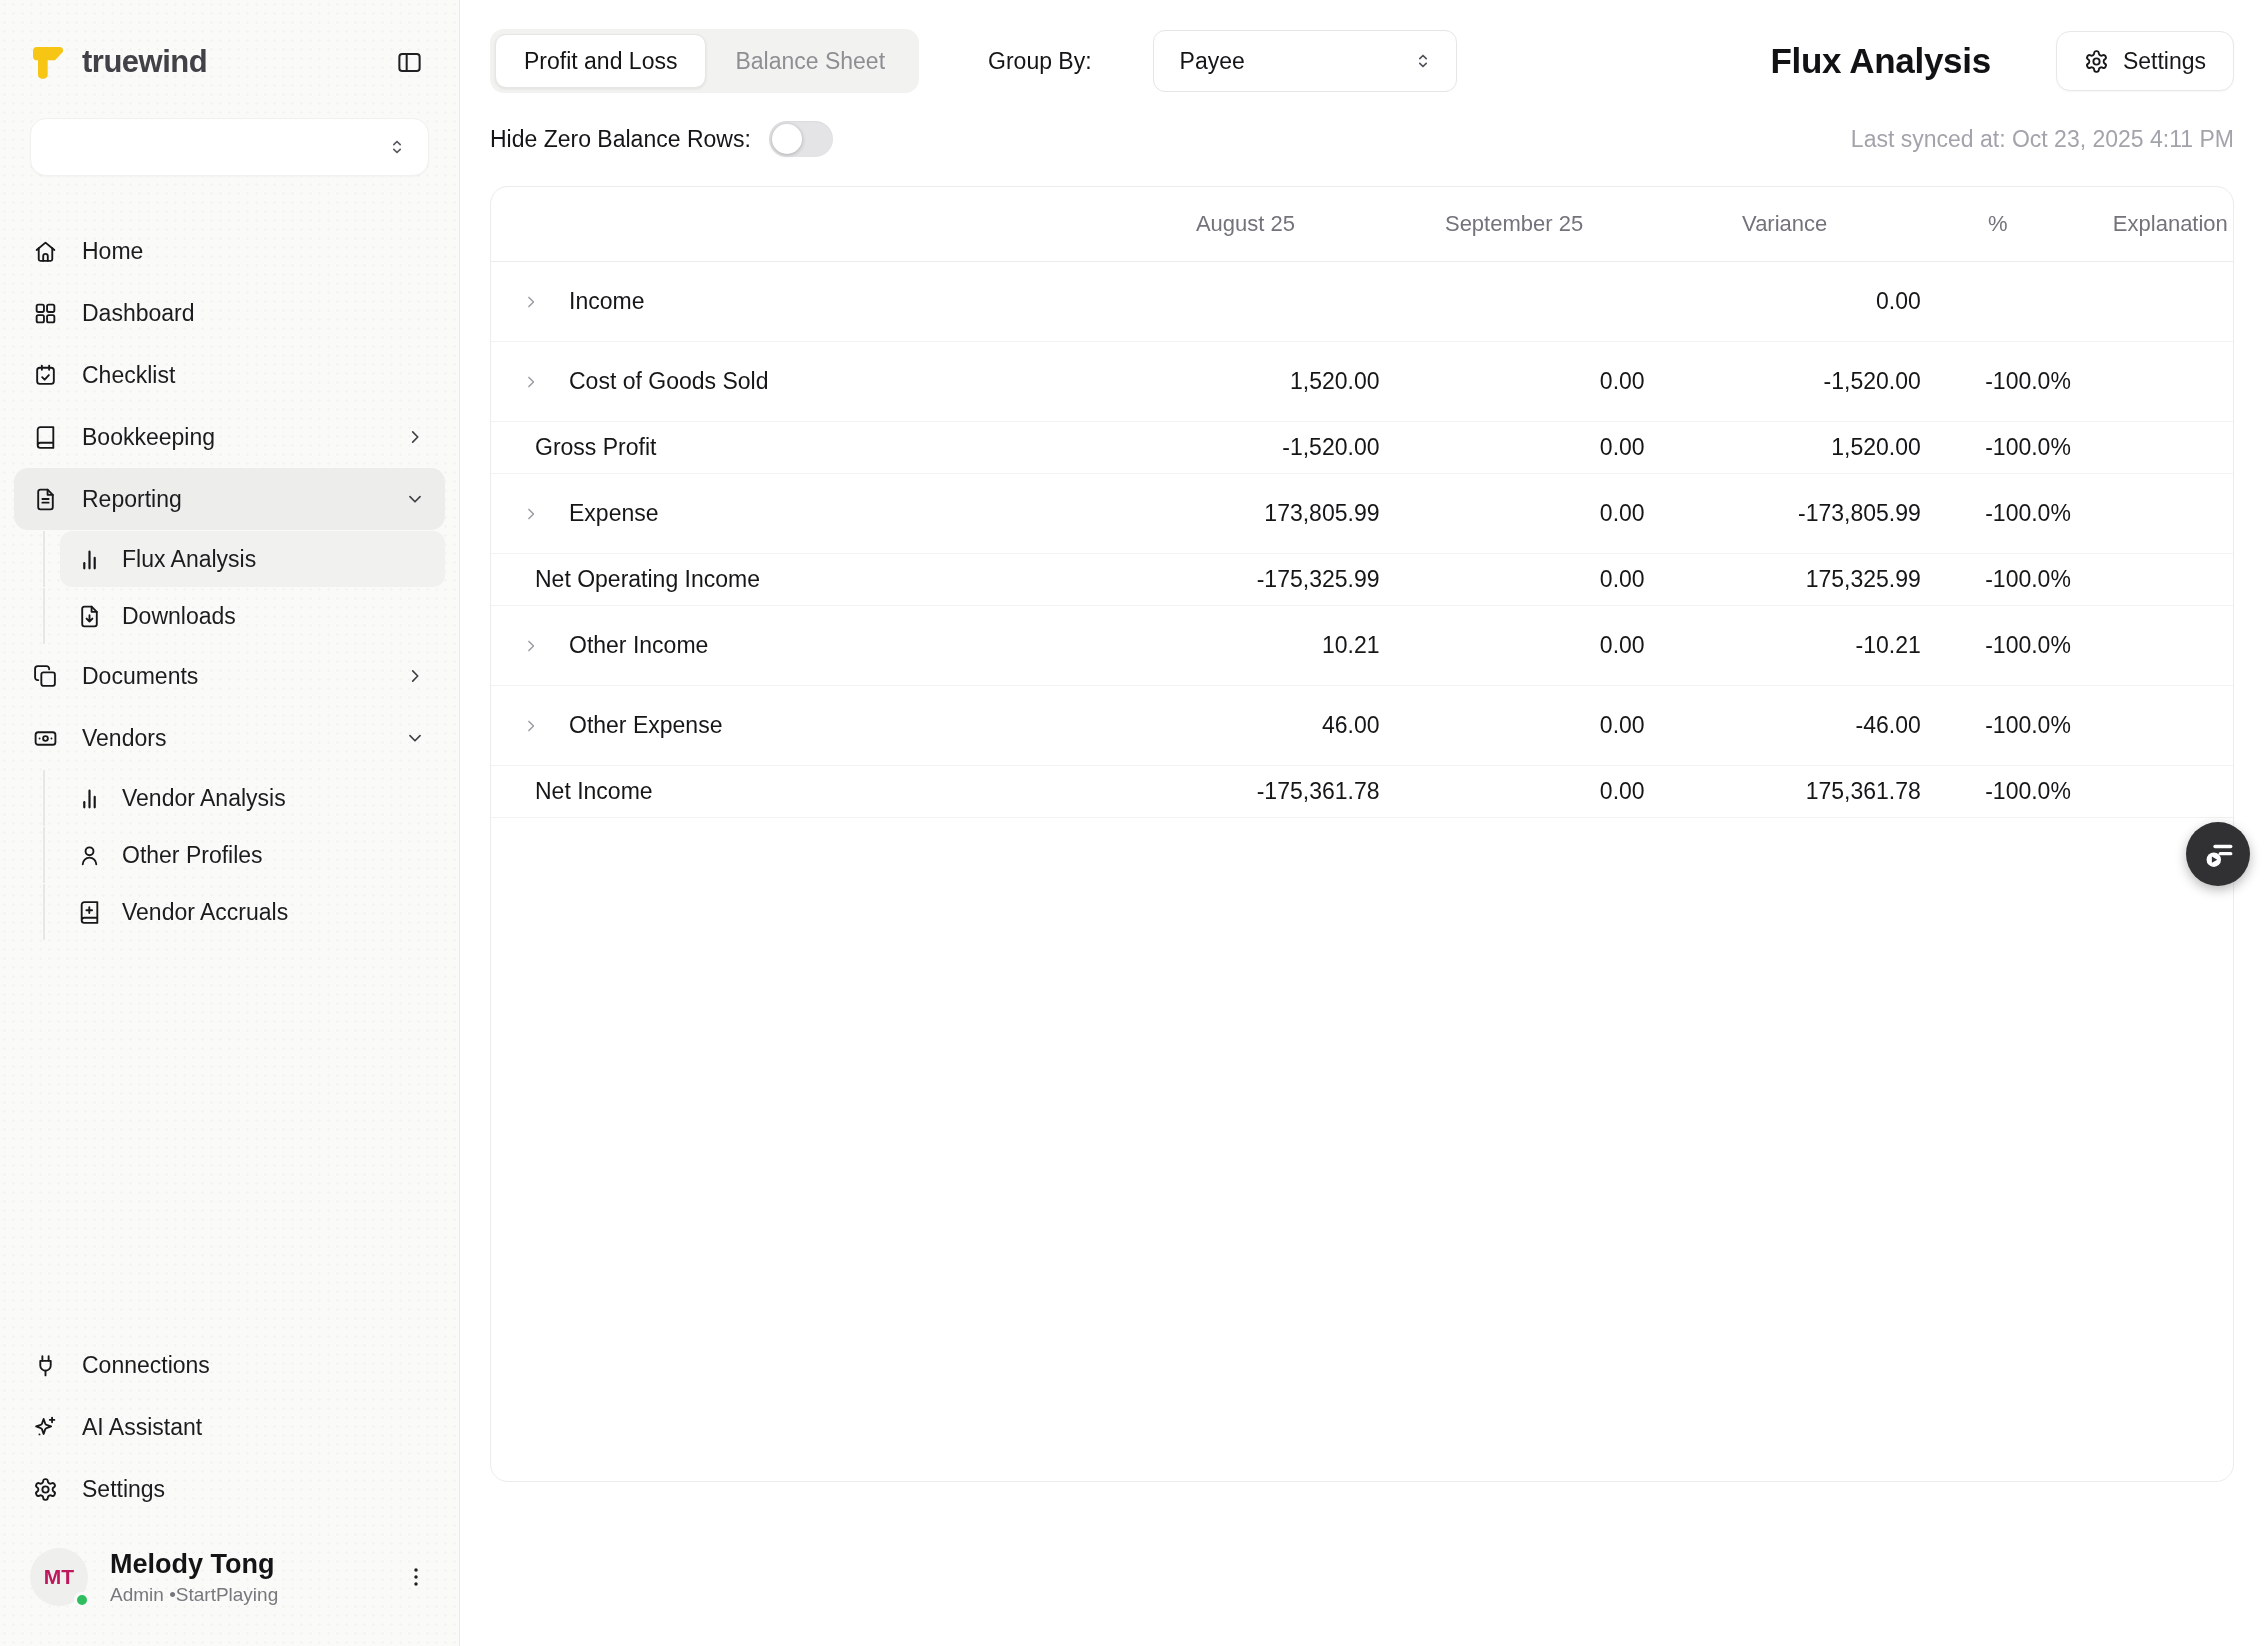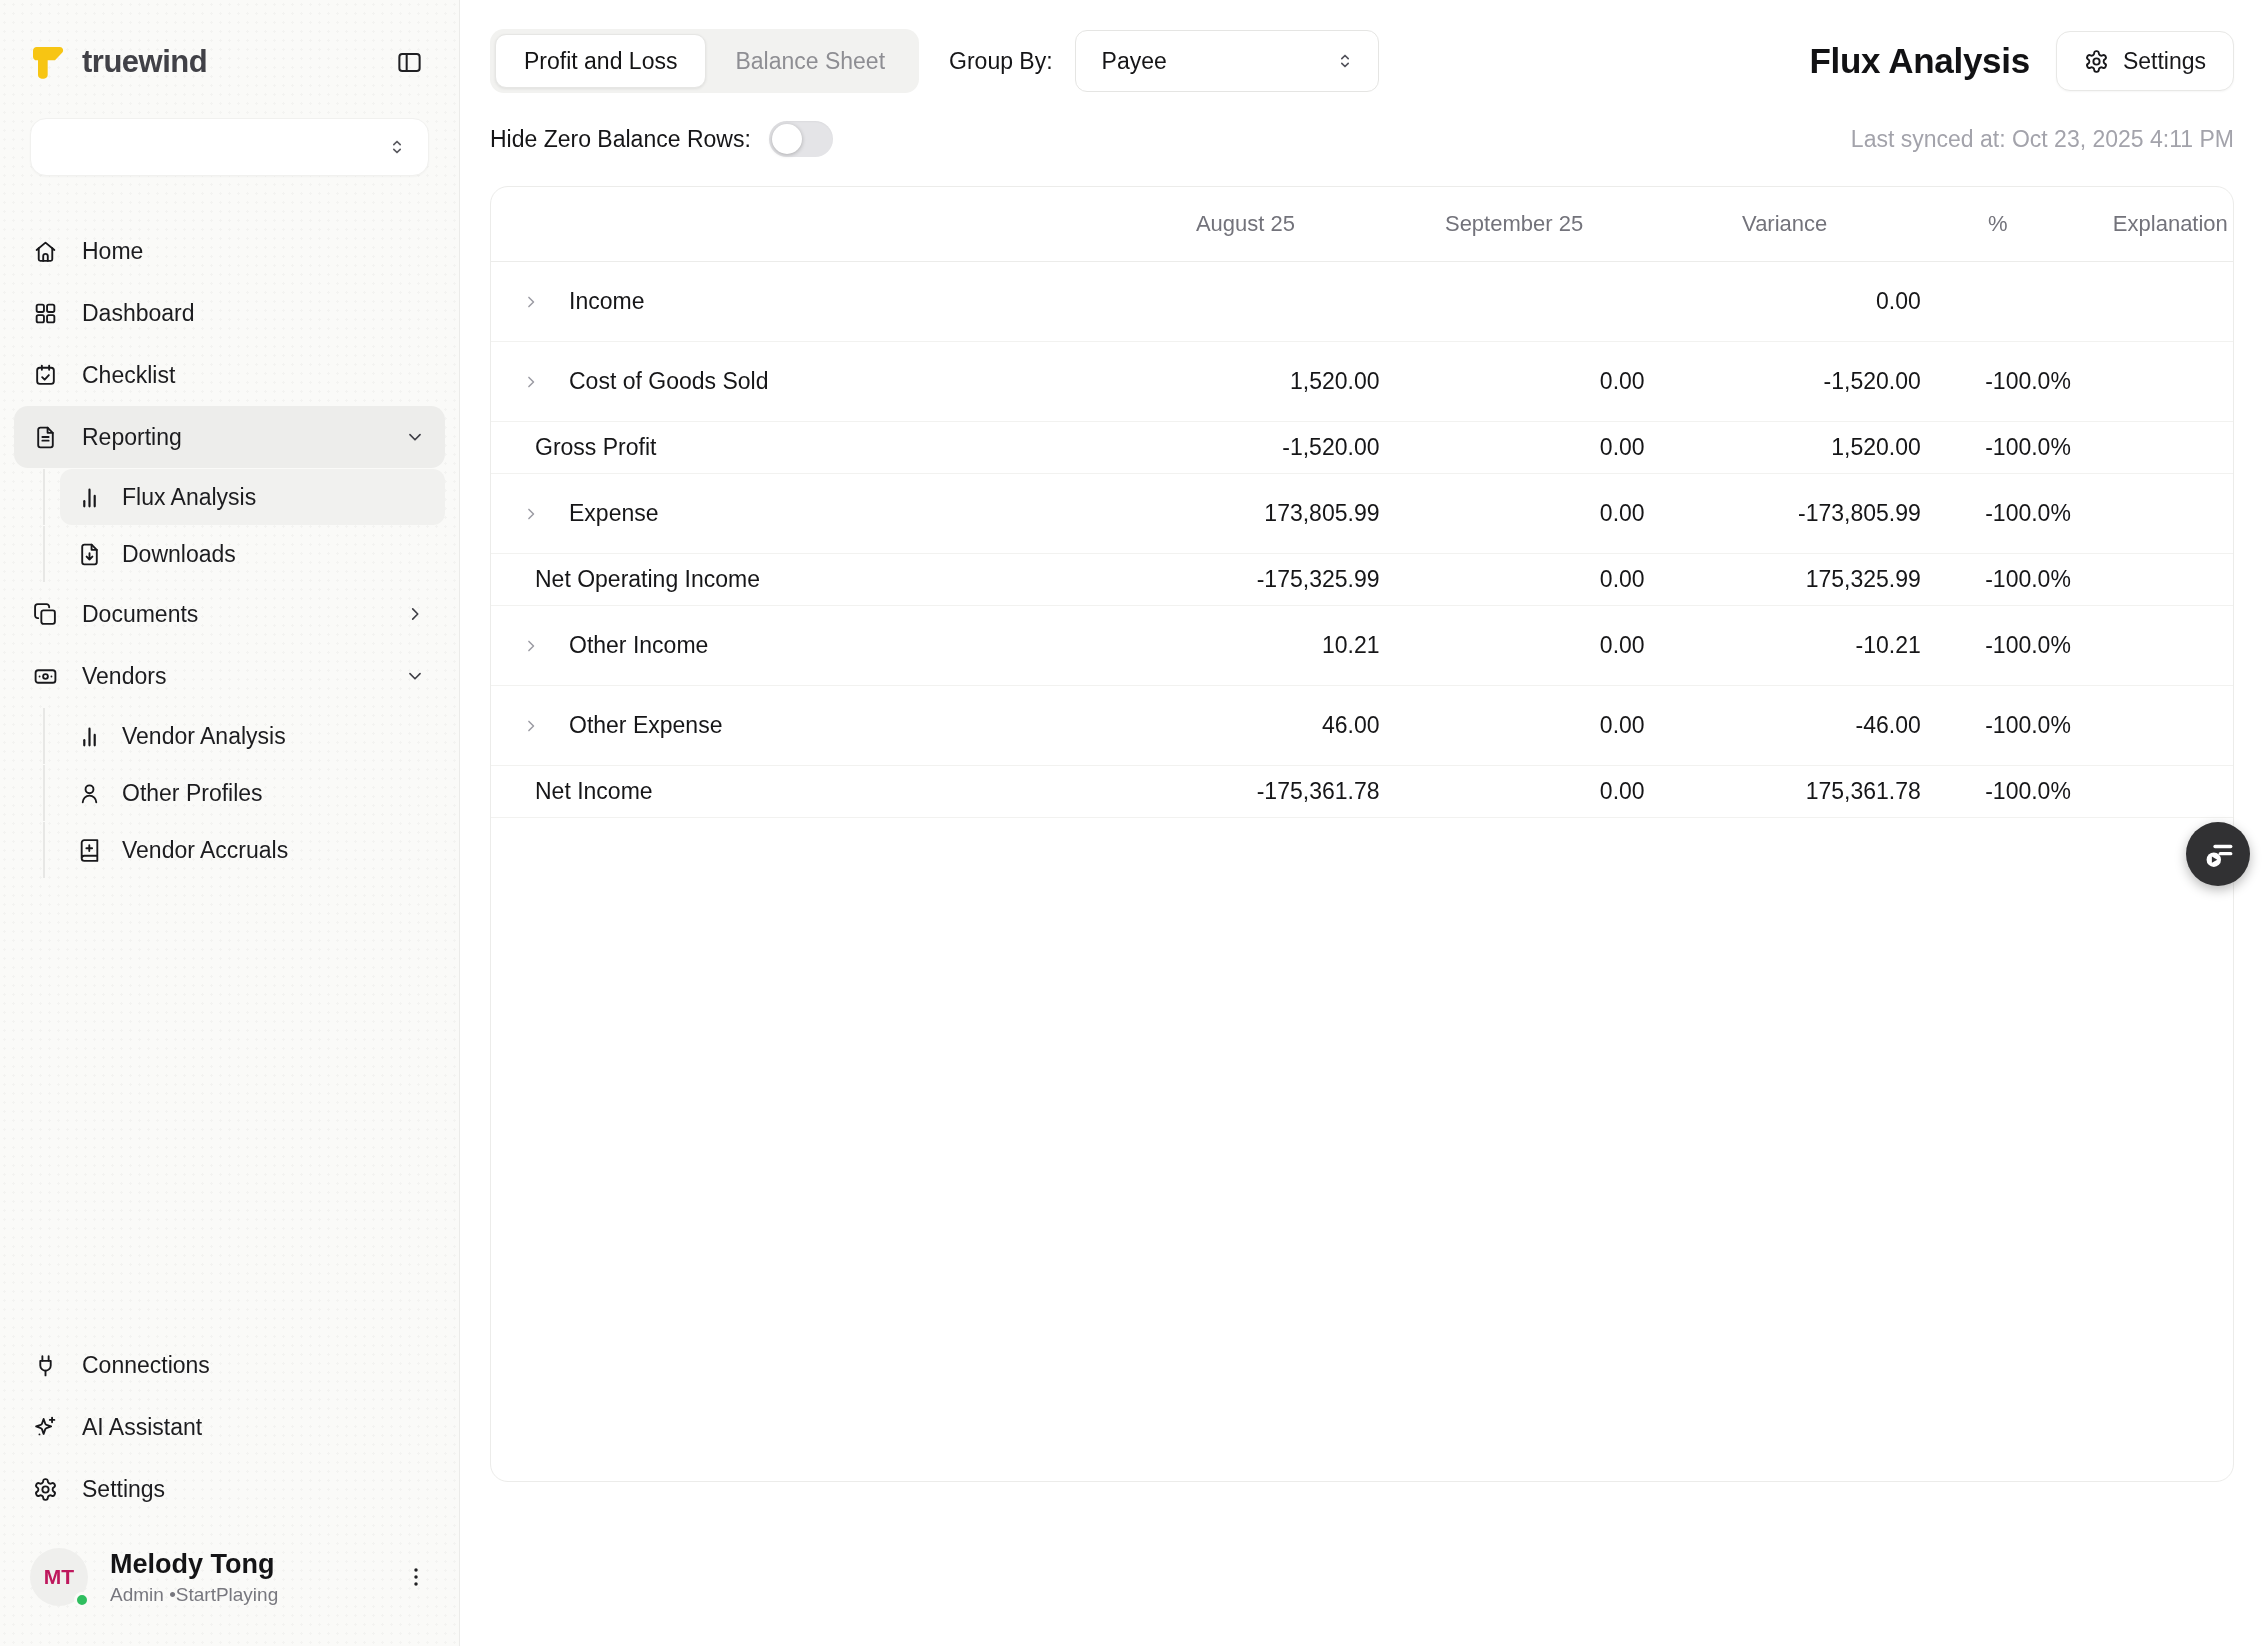--- a/index.html
+++ b/index.html
@@ -56,21 +56,21 @@
     position: absolute; right: -2px; bottom: -2px; width: 16px; height: 16px; border-radius: 50%;
     background: var(--status-green, #2FBE5F); border: 3px solid #FAFAF8;
   }
   .user-name { font-size: 27px; font-weight: 700; color: #141416; }
   .user-meta { font-size: 19px; color: #77777E; margin-top: 4px; }
   .kebab { margin-left: auto; width: 26px; height: 26px; color: #202023; cursor: pointer; }
 
   
   .main { flex: 1; position: relative; background: #fff; padding: 29px 32px 0 30px; }
 
-  .controls { display: flex; align-items: center; height: 64px; }
+  .controls { display: flex; align-items: center; height: 64px; gap: 39px; }
   .segmented { display: flex; align-items: center; background: #F2F2F0; border-radius: 14px; padding: 5px; height: 64px; }
   .segment {
     height: 54px; padding: 0 28px; border: 1px solid transparent; background: transparent;
     border-radius: 11px; font-size: 23px; font-weight: 500; color: #8E8E93; white-space: nowrap;
   }
   .segment.active { background: #fff; color: #141415; border-color: #E6E6E4; box-shadow: 0 1px 3px rgba(0,0,0,.08); }
   .group-by-label { margin-left: 30px; font-size: 23px; font-weight: 500; color: #151517; }
   .select {
     margin-left: 22px; width: 304px; height: 62px; border: 1px solid #E5E5E3; border-radius: 12px;
     background: #fff; display: flex; align-items: center; padding: 0 22px 0 26px;
@@ -195,20 +195,35 @@
                 <rect x="4" y="4.5" width="16" height="15.5" rx="2.5"></rect>
                 <path d="M8.5 2.5v4M15.5 2.5v4"></path>
                 <path d="m8.8 13.6 2.4 2.4 4-4.4"></path>
               </svg>
             </span>
             <span class="nav-label">Checklist</span>
 
           </div>
         </div>
 
+        <div class="nav-row">
+          <div class="nav-item">
+            <span class="icon nav-icon">
+              <svg viewBox="0 0 24 24" fill="none" stroke="currentColor" stroke-width="1.8" stroke-linecap="round" stroke-linejoin="round">
+                <path d="M4.5 19.5v-15A2.5 2.5 0 0 1 7 2h12.5v20H7a2.5 2.5 0 0 1 0-5h12.5"></path>
+              </svg>
+            </span>
+            <span class="nav-label">Bookkeeping</span>
+            <span class="icon trail-chevron">
+              <svg viewBox="0 0 24 24" fill="none" stroke="currentColor" stroke-width="1.8" stroke-linecap="round" stroke-linejoin="round">
+                <path d="m9.5 6.5 5.5 5.5-5.5 5.5"></path>
+              </svg>
+            </span>
+          </div>
+        </div>
 
         <div class="nav-row">
           <div class="nav-item active">
             <span class="icon nav-icon">
               <svg viewBox="0 0 24 24" fill="none" stroke="currentColor" stroke-width="1.8" stroke-linecap="round" stroke-linejoin="round">
                 <path d="M14 2.5H7a2 2 0 0 0-2 2v15a2 2 0 0 0 2 2h10a2 2 0 0 0 2-2V7.5z"></path>
                 <path d="M14 2.5V7.5H19"></path>
                 <path d="M9 11.5h6M9 15h6"></path>
               </svg>
             </span>

